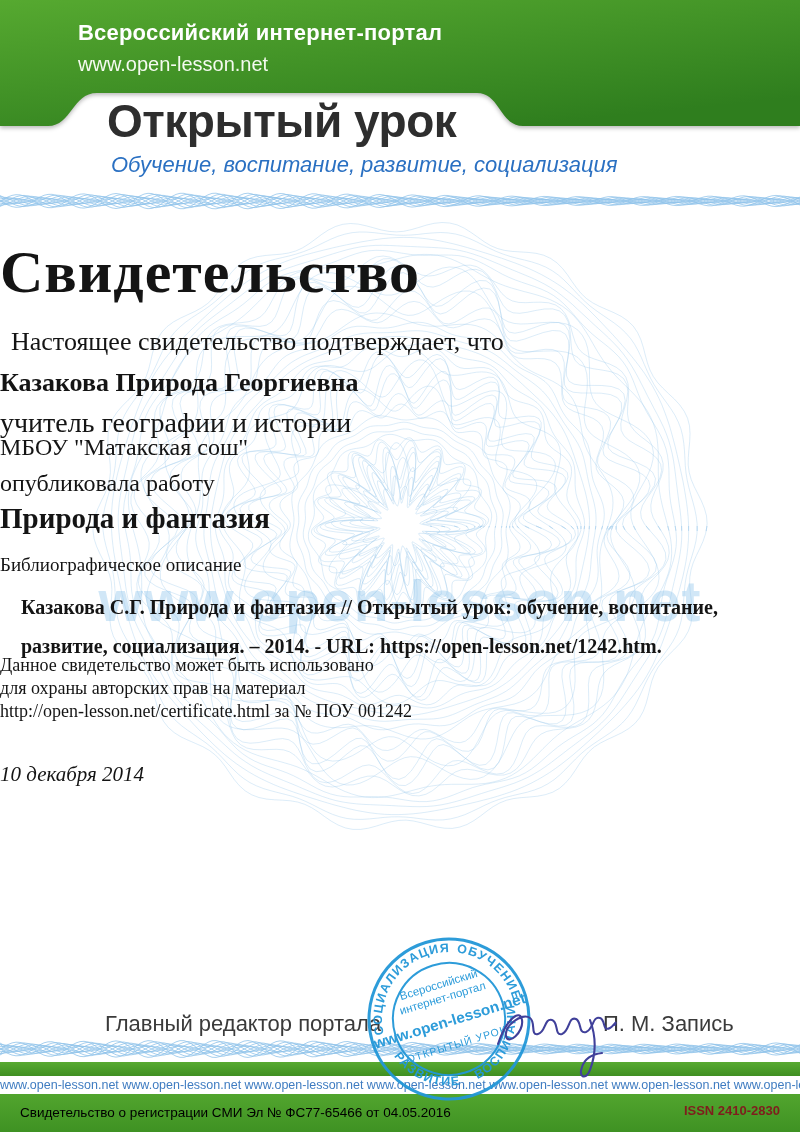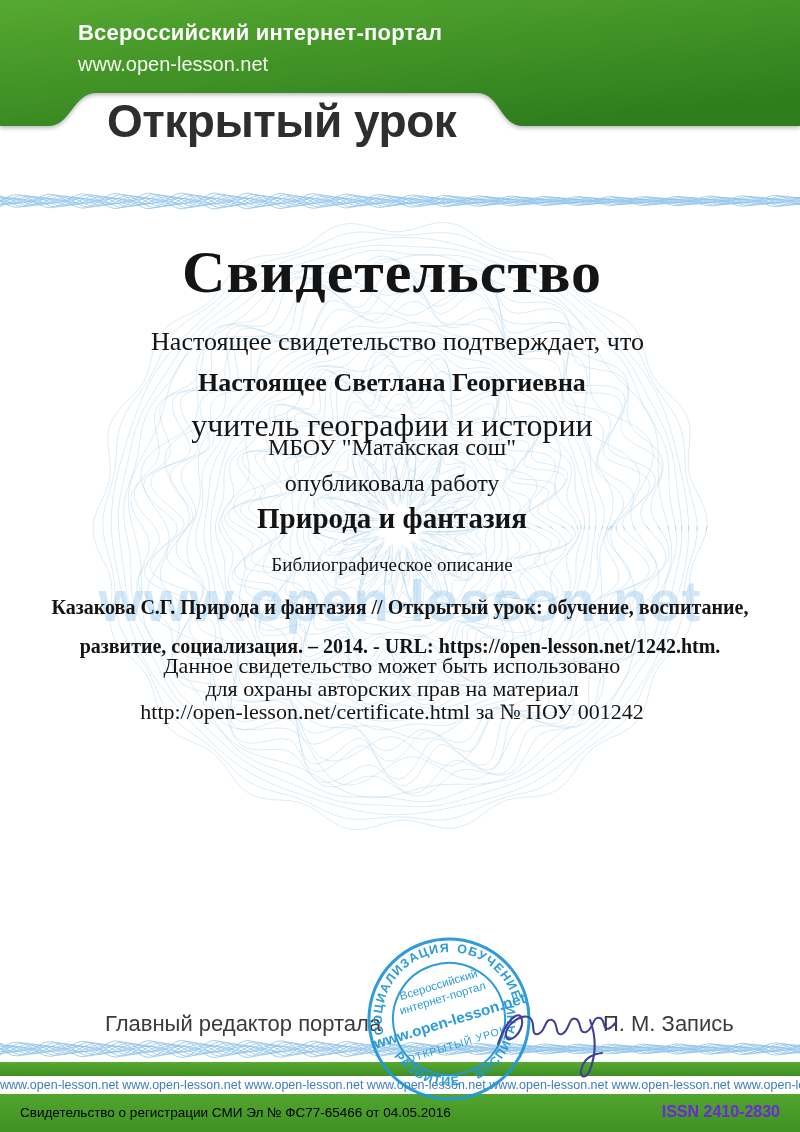--- a/index.html
+++ b/index.html
@@ -20,66 +20,67 @@
   .braid{position:absolute;left:0;width:800px;}
   .braid.top{top:189px;height:24px;}
   .braid.bottom{top:1036px;height:26px;}
   .rosette{position:absolute;left:85px;top:206px;width:630px;height:640px;}
   .watermark{
     left:0;right:0;top:568px;text-align:center;
     font-size:57px;font-weight:bold;letter-spacing:1px;
     color:rgba(146,197,236,.42);z-index:1;white-space:nowrap;
   }
   
-  .ctext{left:0;right:16px;text-align:center;color:#141414;z-index:2;
+  .ctext{left:0;right:16px;color:#141414;z-index:2;
          font-family:"Liberation Serif","DejaVu Serif",serif;}
   .cert-title{top:238px;font-size:60px;font-weight:bold;letter-spacing:1px;}
   .confirm-line{top:327px;font-size:26px;padding-left:11px;}
   .recipient-name{top:368px;font-size:26px;font-weight:bold;}
-  .recipient-role{top:407px;font-size:32px;}
+  .recipient-role{top:407px;font-size:28px;}
   .recipient-school{top:434px;font-size:24px;}
   .published-label{top:470px;font-size:24px;}
   .work-title{top:502px;font-size:29px;font-weight:bold;}
   .biblio-label{top:554px;font-size:19px;}
   .biblio-citation{top:588px;font-size:20px;font-weight:bold;line-height:39px;
         left:50%;transform:translateX(-50%);width:758px;}
-  .usage{top:654px;font-size:22px;line-height:23px;}
+  .usage{top:654px;font-size:18px;line-height:23px;}
   .issue-date{top:762px;font-size:21px;font-style:italic;}
   
   .editor-label{left:105px;top:1011px;font-size:22px;color:#3a3a3a;z-index:3;}
   .editor-name{left:603px;top:1011px;font-size:22px;color:#3a3a3a;z-index:3;}
   .stamp{position:absolute;left:364px;top:934px;width:170px;height:170px;z-index:5;opacity:.95;}
   .signature{position:absolute;left:492px;top:988px;width:128px;height:92px;z-index:6;}
   
   .footer-strip-green{left:0;right:0;top:1062px;height:14px;
       background:linear-gradient(#58aa31,#3f8f22);z-index:2;}
   .footer-url-strip{left:0;right:0;top:1076px;height:18px;background:#ffffff;z-index:2;
       font-size:12.5px;line-height:18px;color:#3f7cc1;white-space:nowrap;overflow:hidden;text-align:center;}
   .footer-bar{left:0;right:0;top:1094px;height:38px;
       background:linear-gradient(#52a52e,#3f9223);z-index:2;}
   .footer-reg{left:20px;top:1105px;font-size:13.5px;color:#000000;z-index:3;}
-  .footer-issn{right:20px;top:1103px;font-size:16px;font-weight:bold;color:#6d28d9;z-index:3;}
+  .footer-issn{right:20px;top:1103px;font-size:13px;font-weight:bold;color:#7f1d1d;z-index:3;}
 </style>
 </head>
 <body>
 
 <div class="page">
 
   <svg class="header-svg" width="800" height="132" viewBox="0 0 800 132">
     <defs>
       <linearGradient id="gg" x1="0" y1="0" x2="0.65" y2="1">
         <stop offset="0" stop-color="#56a930"></stop>
         <stop offset="1" stop-color="#2f7e1e"></stop>
       </linearGradient>
     </defs>
     <path d="M0,0 H800 V126 H523 C500,126 500,93 477,93 H97 C72,93 72,126 48,126 H0 Z" fill="url(#gg)"></path>
   </svg>
   <div class="abs portal-label">Всероссийский интернет-портал</div>
   <div class="abs portal-url">www.open-lesson.net</div>
   <div class="abs site-title">Открытый урок</div>
+  <div class="abs site-subtitle">Обучение, воспитание, развитие, социализация</div>
 
   <svg class="braid top" viewBox="0 0 800 24" preserveAspectRatio="none">
       <g class="braid-g">
         <path d="M0 12.0 L4 12.8 L8 13.4 L12 13.9 L16 14.1 L20 14.0 L24 13.6 L28 13.0 L32 12.2 L36 11.4 L40 10.6 L44 10.1 L48 9.8 L52 9.8 L56 10.2 L60 10.8 L64 11.6 L68 12.4 L72 13.3 L76 13.9 L80 14.3 L84 14.3 L88 14.1 L92 13.5 L96 12.7 L100 11.8 L104 10.9 L108 10.1 L112 9.7 L116 9.5 L120 9.7 L124 10.3 L128 11.1 L132 12.0 L136 12.9 L140 13.8 L144 14.3 L148 14.5 L152 14.4 L156 13.9 L160 13.2 L164 12.2 L168 11.3 L172 10.4 L176 9.8 L180 9.4 L184 9.5 L188 9.9 L192 10.6 L196 11.5 L200 12.5 L204 13.4 L208 14.1 L212 14.5 L216 14.6 L220 14.2 L224 13.6 L228 12.7 L232 11.7 L236 10.8 L240 10.0 L244 9.6 L248 9.4 L252 9.7 L256 10.3 L260 11.1 L264 12.0 L268 13.0 L272 13.8 L276 14.3 L280 14.5 L284 14.3 L288 13.9 L292 13.1 L296 12.2 L300 11.3 L304 10.5 L308 9.9 L312 9.6 L316 9.7 L320 10.1 L324 10.7 L328 11.6 L332 12.5 L336 13.3 L340 13.9 L344 14.2 L348 14.3 L352 13.9 L356 13.4 L360 12.6 L364 11.8 L368 11.0 L372 10.3 L376 9.9 L380 9.9 L384 10.1 L388 10.6 L392 11.2 L396 12.0 L400 12.8 L404 13.4 L408 13.9 L412 14.0 L416 13.9 L420 13.5 L424 12.9 L428 12.2 L432 11.4 L436 10.8 L440 10.3 L444 10.1 L448 10.2 L452 10.5 L456 11.0 L460 11.7 L464 12.4 L468 13.0 L472 13.5 L476 13.7 L480 13.7 L484 13.5 L488 13.0 L492 12.4 L496 11.8 L500 11.2 L504 10.7 L508 10.4 L512 10.4 L516 10.6 L520 10.9 L524 11.4 L528 12.0 L532 12.6 L536 13.1 L540 13.4 L544 13.5 L548 13.4 L552 13.1 L556 12.7 L560 12.1 L564 11.5 L568 11.1 L572 10.7 L576 10.5 L580 10.6 L584 10.8 L588 11.2 L592 11.8 L596 12.3 L600 12.8 L604 13.2 L608 13.4 L612 13.4 L616 13.2 L620 12.9 L624 12.4 L628 11.8 L632 11.3 L636 10.9 L640 10.6 L644 10.5 L648 10.7 L652 11.0 L656 11.5 L660 12.0 L664 12.6 L668 13.1 L672 13.4 L676 13.5 L680 13.4 L684 13.1 L688 12.7 L692 12.1 L696 11.5 L700 11.0 L704 10.6 L708 10.4 L712 10.4 L716 10.7 L720 11.2 L724 11.7 L728 12.4 L732 12.9 L736 13.4 L740 13.7 L744 13.7 L748 13.5 L752 13.0 L756 12.4 L760 11.8 L764 11.1 L768 10.6 L772 10.2 L776 10.2 L780 10.3 L784 10.7 L788 11.3 L792 12.1 L796 12.8 L800 13.4" fill="none" stroke="#8fc3ea" stroke-width="0.9" opacity="0.85"></path>
         <path d="M0 12.0 L4 11.2 L8 10.6 L12 10.1 L16 9.9 L20 10.0 L24 10.4 L28 11.0 L32 11.8 L36 12.6 L40 13.4 L44 13.9 L48 14.2 L52 14.2 L56 13.8 L60 13.2 L64 12.4 L68 11.6 L72 10.7 L76 10.1 L80 9.7 L84 9.7 L88 9.9 L92 10.5 L96 11.3 L100 12.2 L104 13.1 L108 13.9 L112 14.3 L116 14.5 L120 14.3 L124 13.7 L128 12.9 L132 12.0 L136 11.1 L140 10.2 L144 9.7 L148 9.5 L152 9.6 L156 10.1 L160 10.8 L164 11.8 L168 12.7 L172 13.6 L176 14.2 L180 14.6 L184 14.5 L188 14.1 L192 13.4 L196 12.5 L200 11.5 L204 10.6 L208 9.9 L212 9.5 L216 9.4 L220 9.8 L224 10.4 L228 11.3 L232 12.3 L236 13.2 L240 14.0 L244 14.4 L248 14.6 L252 14.3 L256 13.7 L260 12.9 L264 12.0 L268 11.0 L272 10.2 L276 9.7 L280 9.5 L284 9.7 L288 10.1 L292 10.9 L296 11.8 L300 12.7 L304 13.5 L308 14.1 L312 14.4 L316 14.3 L320 13.9 L324 13.3 L328 12.4 L332 11.5 L336 10.7 L340 10.1 L344 9.8 L348 9.7 L352 10.1 L356 10.6 L360 11.4 L364 12.2 L368 13.0 L372 13.7 L376 14.1 L380 14.1 L384 13.9 L388 13.4 L392 12.8 L396 12.0 L400 11.2 L404 10.6 L408 10.1 L412 10.0 L416 10.1 L420 10.5 L424 11.1 L428 11.8 L432 12.6 L436 13.2 L440 13.7 L444 13.9 L448 13.8 L452 13.5 L456 13.0 L460 12.3 L464 11.6 L468 11.0 L472 10.5 L476 10.3 L480 10.3 L484 10.5 L488 11.0 L492 11.6 L496 12.2 L500 12.8 L504 13.3 L508 13.6 L512 13.6 L516 13.4 L520 13.1 L524 12.6 L528 12.0 L532 11.4 L536 10.9 L540 10.6 L544 10.5 L548 10.6 L552 10.9 L556 11.3 L560 11.9 L564 12.5 L568 12.9 L572 13.3 L576 13.5 L580 13.4 L584 13.2 L588 12.8 L592 12.2 L596 11.7 L600 11.2 L604 10.8 L608 10.6 L612 10.6 L616 10.8 L620 11.1 L624 11.6 L628 12.2 L632 12.7 L636 13.1 L640 13.4 L644 13.5 L648 13.3 L652 13.0 L656 12.5 L660 12.0 L664 11.4 L668 10.9 L672 10.6 L676 10.5 L680 10.6 L684 10.9 L688 11.3 L692 11.9 L696 12.5 L700 13.0 L704 13.4 L708 13.6 L712 13.6 L716 13.3 L720 12.8 L724 12.3 L728 11.6 L732 11.1 L736 10.6 L740 10.3 L744 10.3 L748 10.5 L752 11.0 L756 11.6 L760 12.2 L764 12.9 L768 13.4 L772 13.8 L776 13.8 L780 13.7 L784 13.3 L788 12.7 L792 11.9 L796 11.2 L800 10.6" fill="none" stroke="#8fc3ea" stroke-width="0.9" opacity="0.85"></path>
         <path d="M0 14.1 L4 14.4 L8 14.8 L12 14.9 L16 14.5 L20 13.7 L24 12.7 L28 11.6 L32 10.5 L36 9.6 L40 9.0 L44 8.9 L48 9.2 L52 9.9 L56 11.0 L60 12.2 L64 13.4 L68 14.4 L72 15.0 L76 15.3 L80 15.1 L84 14.4 L88 13.4 L92 12.1 L96 10.9 L100 9.8 L104 8.9 L108 8.6 L112 8.7 L116 9.3 L120 10.3 L124 11.5 L128 12.8 L132 14.1 L136 15.0 L140 15.5 L144 15.5 L148 15.0 L152 14.1 L156 12.8 L160 11.5 L164 10.2 L168 9.1 L172 8.5 L176 8.4 L180 8.8 L184 9.6 L188 10.8 L192 12.2 L196 13.5 L200 14.7 L204 15.4 L208 15.6 L212 15.4 L216 14.6 L220 13.5 L224 12.1 L228 10.8 L232 9.6 L236 8.8 L240 8.4 L244 8.5 L248 9.2 L252 10.2 L256 11.5 L260 12.9 L264 14.1 L268 15.0 L272 15.5 L276 15.5 L280 14.9 L284 14.0 L288 12.8 L292 11.5 L296 10.2 L300 9.3 L304 8.7 L308 8.6 L312 9.0 L316 9.8 L320 10.9 L324 12.2 L328 13.4 L332 14.4 L336 15.1 L340 15.2 L344 15.0 L348 14.3 L352 13.3 L356 12.1 L360 10.9 L364 9.9 L368 9.2 L372 8.9 L376 9.1 L380 9.7 L384 10.5 L388 11.6 L392 12.7 L396 13.7 L400 14.5 L404 14.8 L408 14.8 L412 14.4 L416 13.6 L420 12.6 L424 11.6 L428 10.6 L432 9.8 L436 9.4 L440 9.4 L444 9.7 L448 10.3 L452 11.2 L456 12.2 L460 13.1 L464 13.9 L468 14.3 L472 14.5 L476 14.3 L480 13.7 L484 13.0 L488 12.1 L492 11.2 L496 10.4 L500 9.9 L504 9.7 L508 9.8 L512 10.2 L516 10.9 L520 11.7 L524 12.6 L528 13.3 L532 13.9 L536 14.1 L540 14.1 L544 13.8 L548 13.2 L552 12.5 L556 11.7 L560 10.9 L564 10.3 L568 10.0 L572 9.9 L576 10.2 L580 10.7 L584 11.4 L588 12.1 L592 12.9 L596 13.5 L600 13.9 L604 14.0 L608 13.9 L612 13.4 L616 12.8 L620 12.0 L624 11.3 L628 10.6 L632 10.2 L636 9.9 L640 10.0 L644 10.4 L648 11.0 L652 11.8 L656 12.5 L660 13.3 L664 13.8 L668 14.1 L672 14.1 L676 13.8 L680 13.2 L684 12.5 L688 11.6 L692 10.9 L696 10.2 L700 9.9 L704 9.8 L708 10.0 L712 10.6 L716 11.3 L720 12.2 L724 13.0 L728 13.7 L732 14.2 L736 14.4 L740 14.2 L744 13.7 L748 12.9 L752 12.0 L756 11.1 L760 10.3 L764 9.7 L768 9.5 L772 9.6 L776 10.0 L780 10.8 L784 11.7 L788 12.7 L792 13.6 L796 14.3 L800 14.7" fill="none" stroke="#8fc3ea" stroke-width="0.9" opacity="0.85"></path>
         <path d="M0 9.9 L4 9.6 L8 9.2 L12 9.1 L16 9.5 L20 10.3 L24 11.3 L28 12.4 L32 13.5 L36 14.4 L40 15.0 L44 15.1 L48 14.8 L52 14.1 L56 13.0 L60 11.8 L64 10.6 L68 9.6 L72 9.0 L76 8.7 L80 8.9 L84 9.6 L88 10.6 L92 11.9 L96 13.1 L100 14.2 L104 15.1 L108 15.4 L112 15.3 L116 14.7 L120 13.7 L124 12.5 L128 11.2 L132 9.9 L136 9.0 L140 8.5 L144 8.5 L148 9.0 L152 9.9 L156 11.2 L160 12.5 L164 13.8 L168 14.9 L172 15.5 L176 15.6 L180 15.2 L184 14.4 L188 13.2 L192 11.8 L196 10.5 L200 9.3 L204 8.6 L208 8.4 L212 8.6 L216 9.4 L220 10.5 L224 11.9 L228 13.2 L232 14.4 L236 15.2 L240 15.6 L244 15.5 L248 14.8 L252 13.8 L256 12.5 L260 11.1 L264 9.9 L268 9.0 L272 8.5 L276 8.5 L280 9.1 L284 10.0 L288 11.2 L292 12.5 L296 13.8 L300 14.7 L304 15.3 L308 15.4 L312 15.0 L316 14.2 L320 13.1 L324 11.8 L328 10.6 L332 9.6 L336 8.9 L340 8.8 L344 9.0 L348 9.7 L352 10.7 L356 11.9 L360 13.1 L364 14.1 L368 14.8 L372 15.1 L376 14.9 L380 14.3 L384 13.5 L388 12.4 L392 11.3 L396 10.3 L400 9.5 L404 9.2 L408 9.2 L412 9.6 L416 10.4 L420 11.4 L424 12.4 L428 13.4 L432 14.2 L436 14.6 L440 14.6 L444 14.3 L448 13.7 L452 12.8 L456 11.8 L460 10.9 L464 10.1 L468 9.7 L472 9.5 L476 9.7 L480 10.3 L484 11.0 L488 11.9 L492 12.8 L496 13.6 L500 14.1 L504 14.3 L508 14.2 L512 13.8 L516 13.1 L520 12.3 L524 11.4 L528 10.7 L532 10.1 L536 9.9 L540 9.9 L544 10.2 L548 10.8 L552 11.5 L556 12.3 L560 13.1 L564 13.7 L568 14.0 L572 14.1 L576 13.8 L580 13.3 L584 12.6 L588 11.9 L592 11.1 L596 10.5 L600 10.1 L604 10.0 L608 10.1 L612 10.6 L616 11.2 L620 12.0 L624 12.7 L628 13.4 L632 13.8 L636 14.1 L640 14.0 L644 13.6 L648 13.0 L652 12.2 L656 11.5 L660 10.7 L664 10.2 L668 9.9 L672 9.9 L676 10.2 L680 10.8 L684 11.5 L688 12.4 L692 13.1 L696 13.8 L700 14.1 L704 14.2 L708 14.0 L712 13.4 L716 12.7 L720 11.8 L724 11.0 L728 10.3 L732 9.8 L736 9.6 L740 9.8 L744 10.3 L748 11.1 L752 12.0 L756 12.9 L760 13.7 L764 14.3 L768 14.5 L772 14.4 L776 14.0 L780 13.2 L784 12.3 L788 11.3 L792 10.4 L796 9.7 L800 9.3" fill="none" stroke="#8fc3ea" stroke-width="0.9" opacity="0.85"></path>
         <path d="M0 16.4 L4 15.7 L8 15.4 L12 14.6 L16 13.4 L20 12.0 L24 10.6 L28 9.3 L32 8.4 L36 8.1 L40 8.2 L44 9.0 L48 10.2 L52 11.6 L56 13.2 L60 14.6 L64 15.6 L68 16.1 L72 16.1 L76 15.4 L80 14.3 L84 12.8 L88 11.2 L92 9.6 L96 8.4 L100 7.7 L104 7.6 L108 8.2 L112 9.3 L116 10.8 L120 12.5 L124 14.1 L128 15.4 L132 16.3 L136 16.6 L140 16.1 L144 15.1 L148 13.7 L152 12.0 L156 10.2 L160 8.8 L164 7.8 L168 7.3 L172 7.6 L176 8.5 L180 9.9 L184 11.6 L188 13.4 L192 14.9 L196 16.1 L200 16.7 L204 16.6 L208 15.8 L212 14.5 L216 12.8 L220 11.1 L224 9.4 L228 8.2 L232 7.4 L236 7.4 L240 8.0 L244 9.2 L248 10.7 L252 12.5 L256 14.2 L260 15.5 L264 16.4 L268 16.6 L272 16.1 L276 15.1 L280 13.6 L284 11.9 L288 10.3 L292 8.9 L296 7.9 L300 7.6 L304 7.9 L308 8.7 L312 10.1 L316 11.7 L320 13.3 L324 14.7 L328 15.7 L332 16.2 L336 16.1 L340 15.4 L344 14.2 L348 12.7 L352 11.2 L356 9.7 L360 8.7 L364 8.1 L368 8.1 L372 8.6 L376 9.6 L380 11.0 L384 12.4 L388 13.8 L392 14.9 L396 15.6 L400 15.7 L404 15.3 L408 14.5 L412 13.3 L416 11.9 L420 10.6 L424 9.5 L428 8.8 L432 8.5 L436 8.8 L440 9.5 L444 10.5 L448 11.7 L452 13.0 L456 14.1 L460 14.9 L464 15.2 L468 15.1 L472 14.6 L476 13.6 L480 12.5 L484 11.4 L488 10.3 L492 9.5 L496 9.0 L500 9.0 L504 9.5 L508 10.2 L512 11.2 L516 12.3 L520 13.4 L524 14.2 L528 14.7 L532 14.8 L536 14.5 L540 13.9 L544 13.0 L548 11.9 L552 10.9 L556 10.1 L560 9.5 L564 9.3 L568 9.5 L572 10.0 L576 10.8 L580 11.8 L584 12.8 L588 13.7 L592 14.3 L596 14.6 L600 14.5 L604 14.1 L608 13.4 L612 12.4 L616 11.4 L620 10.5 L624 9.8 L628 9.4 L632 9.4 L636 9.7 L640 10.4 L644 11.3 L648 12.3 L652 13.3 L656 14.1 L660 14.6 L664 14.7 L668 14.4 L672 13.8 L676 13.0 L680 11.9 L684 10.9 L688 10.0 L692 9.4 L696 9.2 L700 9.3 L704 9.9 L708 10.7 L712 11.8 L716 12.9 L720 13.9 L724 14.6 L728 15.0 L732 14.9 L736 14.4 L740 13.6 L744 12.5 L748 11.3 L752 10.2 L756 9.3 L760 8.8 L764 8.8 L768 9.2 L772 10.0 L776 11.2 L780 12.4 L784 13.7 L788 14.7 L792 15.3 L796 15.5 L800 15.2" fill="none" stroke="#8fc3ea" stroke-width="0.9" opacity="0.85"></path>
         <path d="M0 7.6 L4 8.3 L8 8.6 L12 9.4 L16 10.6 L20 12.0 L24 13.4 L28 14.7 L32 15.6 L36 15.9 L40 15.8 L44 15.0 L48 13.8 L52 12.4 L56 10.8 L60 9.4 L64 8.4 L68 7.9 L72 7.9 L76 8.6 L80 9.7 L84 11.2 L88 12.8 L92 14.4 L96 15.6 L100 16.3 L104 16.4 L108 15.8 L112 14.7 L116 13.2 L120 11.5 L124 9.9 L128 8.6 L132 7.7 L136 7.4 L140 7.9 L144 8.9 L148 10.3 L152 12.0 L156 13.8 L160 15.2 L164 16.2 L168 16.7 L172 16.4 L176 15.5 L180 14.1 L184 12.4 L188 10.6 L192 9.1 L196 7.9 L200 7.3 L204 7.4 L208 8.2 L212 9.5 L216 11.2 L220 12.9 L224 14.6 L228 15.8 L232 16.6 L236 16.6 L240 16.0 L244 14.8 L248 13.3 L252 11.5 L256 9.8 L260 8.5 L264 7.6 L268 7.4 L272 7.9 L276 8.9 L280 10.4 L284 12.1 L288 13.7 L292 15.1 L296 16.1 L300 16.4 L304 16.1 L308 15.3 L312 13.9 L316 12.3 L320 10.7 L324 9.3 L328 8.3 L332 7.8 L336 7.9 L340 8.6 L344 9.8 L348 11.3 L352 12.8 L356 14.3 L360 15.3 L364 15.9 L368 15.9 L372 15.4 L376 14.4 L380 13.0 L384 11.6 L388 10.2 L392 9.1 L396 8.4 L400 8.3 L404 8.7 L408 9.5 L412 10.7 L416 12.1 L420 13.4 L424 14.5 L428 15.2 L432 15.5 L436 15.2 L440 14.5 L444 13.5 L448 12.3 L452 11.0 L456 9.9 L460 9.1 L464 8.8 L468 8.9 L472 9.4 L476 10.4 L480 11.5 L484 12.6 L488 13.7 L492 14.5 L496 15.0 L500 15.0 L504 14.5 L508 13.8 L512 12.8 L516 11.7 L520 10.6 L524 9.8 L528 9.3 L532 9.2 L536 9.5 L540 10.1 L544 11.0 L548 12.1 L552 13.1 L556 13.9 L560 14.5 L564 14.7 L568 14.5 L572 14.0 L576 13.2 L580 12.2 L584 11.2 L588 10.3 L592 9.7 L596 9.4 L600 9.5 L604 9.9 L608 10.6 L612 11.6 L616 12.6 L620 13.5 L624 14.2 L628 14.6 L632 14.6 L636 14.3 L640 13.6 L644 12.7 L648 11.7 L652 10.7 L656 9.9 L660 9.4 L664 9.3 L668 9.6 L672 10.2 L676 11.0 L680 12.1 L684 13.1 L688 14.0 L692 14.6 L696 14.8 L700 14.7 L704 14.1 L708 13.3 L712 12.2 L716 11.1 L720 10.1 L724 9.4 L728 9.0 L732 9.1 L736 9.6 L740 10.4 L744 11.5 L748 12.7 L752 13.8 L756 14.7 L760 15.2 L764 15.2 L768 14.8 L772 14.0 L776 12.8 L780 11.6 L784 10.3 L788 9.3 L792 8.7 L796 8.5 L800 8.8" fill="none" stroke="#8fc3ea" stroke-width="0.9" opacity="0.85"></path>
         <path d="M0 17.5 L4 15.5 L8 14.3 L12 12.6 L16 10.9 L20 9.3 L24 8.0 L28 7.3 L32 7.3 L36 7.9 L40 9.2 L44 10.9 L48 12.7 L52 14.5 L56 16.0 L60 16.9 L64 17.1 L68 16.5 L72 15.3 L76 13.7 L80 11.7 L84 9.8 L88 8.2 L92 7.1 L96 6.7 L100 7.0 L104 8.1 L108 9.8 L112 11.8 L116 13.8 L120 15.6 L124 16.9 L128 17.5 L132 17.3 L136 16.4 L140 14.8 L144 12.7 L148 10.6 L152 8.7 L156 7.2 L160 6.4 L164 6.4 L168 7.2 L172 8.7 L176 10.7 L180 12.9 L184 14.9 L188 16.6 L192 17.5 L196 17.7 L200 17.1 L204 15.7 L208 13.8 L212 11.7 L216 9.6 L220 7.8 L224 6.6 L228 6.3 L232 6.7 L236 7.9 L240 9.7 L244 11.8 L248 13.9 L252 15.8 L256 17.1 L260 17.6 L264 17.4 L268 16.4 L272 14.7 L276 12.7 L280 10.6 L284 8.7 L288 7.3 L292 6.6 L296 6.7 L300 7.5 L304 8.9 L308 10.8 L312 12.8 L316 14.7 L320 16.2 L324 17.1 L328 17.2 L332 16.6 L336 15.3 L340 13.6 L344 11.7 L348 9.8 L352 8.3 L356 7.3 L360 7.1 L364 7.5 L368 8.5 L372 10.1 L376 11.9 L380 13.6 L384 15.2 L388 16.2 L392 16.6 L396 16.4 L400 15.5 L404 14.2 L408 12.6 L412 10.9 L416 9.4 L420 8.3 L424 7.7 L428 7.8 L432 8.5 L436 9.6 L440 11.1 L444 12.7 L448 14.1 L452 15.3 L456 15.9 L460 16.0 L464 15.5 L468 14.5 L472 13.2 L476 11.7 L480 10.3 L484 9.2 L488 8.5 L492 8.3 L496 8.6 L500 9.4 L504 10.6 L508 11.9 L512 13.2 L516 14.4 L520 15.2 L524 15.5 L528 15.3 L532 14.7 L536 13.6 L540 12.4 L544 11.1 L548 10.0 L552 9.1 L556 8.7 L560 8.8 L564 9.3 L568 10.2 L572 11.3 L576 12.5 L580 13.7 L584 14.6 L588 15.1 L592 15.2 L596 14.8 L600 14.0 L604 13.0 L608 11.8 L612 10.6 L616 9.6 L620 9.0 L624 8.8 L628 9.0 L632 9.7 L636 10.7 L640 11.9 L644 13.2 L648 14.2 L652 15.0 L656 15.3 L660 15.1 L664 14.5 L668 13.6 L672 12.4 L676 11.1 L680 10.0 L684 9.1 L688 8.6 L692 8.6 L696 9.1 L700 10.1 L704 11.3 L708 12.6 L712 13.9 L716 14.9 L720 15.5 L724 15.6 L728 15.2 L732 14.3 L736 13.1 L740 11.7 L744 10.3 L748 9.1 L752 8.4 L756 8.1 L760 8.4 L764 9.2 L768 10.5 L772 11.9 L776 13.5 L780 14.8 L784 15.8 L788 16.2 L792 16.0 L796 15.3 L800 14.0" fill="none" stroke="#8fc3ea" stroke-width="0.9" opacity="0.85"></path>
@@ -151,32 +152,33 @@
         <path d="M288.6 0.0 L288.6 7.2 L288.4 14.4 L287.8 21.6 L287.0 28.8 L285.9 35.9 L284.5 43.0 L283.0 50.0 L281.2 57.0 L279.4 63.9 L277.4 70.8 L275.4 77.7 L273.3 84.5 L271.1 91.4 L268.9 98.2 L266.6 105.0 L264.2 111.7 L261.7 118.4 L259.0 125.1 L256.1 131.7 L253.1 138.2 L249.7 144.6 L246.1 150.9 L242.3 157.0 L238.2 163.0 L233.9 168.7 L229.3 174.3 L224.6 179.8 L219.8 185.1 L214.8 190.3 L209.7 195.3 L204.5 200.3 L199.4 205.3 L194.1 210.1 L188.8 215.0 L183.5 219.7 L178.1 224.5 L172.7 229.1 L167.1 233.7 L161.4 238.1 L155.6 242.4 L149.7 246.5 L143.6 250.3 L137.4 253.9 L131.0 257.3 L124.4 260.4 L117.8 263.2 L111.1 265.8 L104.2 268.1 L97.4 270.3 L90.5 272.3 L83.5 274.1 L76.6 275.9 L69.6 277.5 L62.7 279.1 L55.7 280.7 L48.7 282.1 L41.6 283.5 L34.6 284.8 L27.5 286.0 L20.4 287.0 L13.2 287.8 L6.0 288.3 L-1.2 288.6 L-8.4 288.6 L-15.6 288.3 L-22.8 287.7 L-30.0 286.8 L-37.1 285.6 L-44.2 284.3 L-51.2 282.7 L-58.2 280.9 L-65.1 279.1 L-72.0 277.1 L-78.9 275.0 L-85.7 272.9 L-92.5 270.8 L-99.3 268.5 L-106.1 266.2 L-112.9 263.8 L-119.6 261.3 L-126.2 258.6 L-132.8 255.6 L-139.3 252.5 L-145.7 249.1 L-151.9 245.5 L-158.0 241.6 L-163.9 237.5 L-169.7 233.1 L-175.3 228.6 L-180.7 223.8 L-186.0 218.9 L-191.1 213.9 L-196.2 208.8 L-201.2 203.7 L-206.1 198.5 L-210.9 193.2 L-215.8 187.9 L-220.5 182.6 L-225.3 177.2 L-229.9 171.7 L-234.4 166.2 L-238.8 160.5 L-243.1 154.6 L-247.1 148.7 L-251.0 142.6 L-254.5 136.3 L-257.8 129.9 L-260.9 123.3 L-263.7 116.7 L-266.2 109.9 L-268.5 103.1 L-270.6 96.2 L-272.6 89.3 L-274.4 82.4 L-276.2 75.4 L-277.8 68.5 L-279.4 61.5 L-280.9 54.5 L-282.4 47.5 L-283.8 40.4 L-285.0 33.4 L-286.2 26.3 L-287.1 19.1 L-287.9 12.0 L-288.4 4.8 L-288.6 -2.4 L-288.6 -9.6 L-288.2 -16.9 L-287.6 -24.0 L-286.6 -31.2 L-285.4 -38.3 L-284.0 -45.4 L-282.4 -52.4 L-280.6 -59.3 L-278.7 -66.3 L-276.7 -73.1 L-274.7 -80.0 L-272.6 -86.8 L-270.4 -93.7 L-268.2 -100.5 L-265.8 -107.2 L-263.4 -114.0 L-260.8 -120.7 L-258.1 -127.4 L-255.1 -133.9 L-252.0 -140.4 L-248.5 -146.8 L-244.9 -153.0 L-240.9 -159.0 L-236.8 -164.9 L-232.4 -170.6 L-227.8 -176.2 L-223.0 -181.6 L-218.1 -186.9 L-213.1 -192.0 L-208.0 -197.0 L-202.8 -202.0 L-197.6 -206.9 L-192.3 -211.8 L-187.1 -216.6 L-181.7 -221.3 L-176.3 -226.0 L-170.8 -230.7 L-165.2 -235.2 L-159.5 -239.6 L-153.7 -243.8 L-147.7 -247.8 L-141.5 -251.6 L-135.2 -255.1 L-128.8 -258.4 L-122.2 -261.4 L-115.5 -264.1 L-108.8 -266.6 L-101.9 -268.9 L-95.1 -271.0 L-88.1 -272.9 L-81.2 -274.7 L-74.2 -276.4 L-67.3 -278.1 L-60.3 -279.7 L-53.3 -281.2 L-46.3 -282.6 L-39.3 -284.0 L-32.2 -285.2 L-25.1 -286.3 L-17.9 -287.3 L-10.8 -288.0 L-3.6 -288.4 L3.6 -288.6 L10.9 -288.5 L18.1 -288.1 L25.2 -287.4 L32.4 -286.4 L39.5 -285.2 L46.6 -283.7 L53.6 -282.1 L60.5 -280.3 L67.4 -278.4 L74.3 -276.4 L81.2 -274.3 L88.0 -272.2 L94.8 -270.0 L101.6 -267.8 L108.4 -265.4 L115.1 -263.0 L121.8 -260.4 L128.5 -257.6 L135.0 -254.6 L141.5 -251.4 L147.8 -247.9 L154.0 -244.2 L160.0 -240.3 L165.9 -236.0 L171.6 -231.6 L177.1 -227.0 L182.5 -222.2 L187.7 -217.3 L192.8 -212.2 L197.9 -207.1 L202.8 -201.9 L207.7 -196.7 L212.6 -191.5 L217.4 -186.2 L222.1 -180.8 L226.8 -175.4 L231.4 -169.9 L235.9 -164.3 L240.3 -158.5 L244.5 -152.7 L248.4 -146.6 L252.2 -140.5 L255.7 -134.1 L258.9 -127.7 L261.9 -121.1 L264.5 -114.4 L267.0 -107.6 L269.3 -100.8 L271.3 -93.9 L273.2 -87.0 L275.0 -80.0 L276.7 -73.1 L278.3 -66.1 L279.9 -59.1 L281.4 -52.1 L282.9 -45.1 L284.2 -38.1 L285.4 -31.0 L286.5 -23.9 L287.4 -16.7 L288.1 -9.6 L288.5 -2.4 L288.6 4.9 Z" fill="none" stroke="#9cc8ec" stroke-width="0.7" opacity="0.5"></path>
         <path d="M297.2 0.0 L297.0 7.4 L296.0 14.8 L294.3 22.1 L292.2 29.3 L290.0 36.4 L288.0 43.5 L286.3 50.6 L285.1 57.8 L284.3 65.1 L283.8 72.5 L283.3 79.9 L282.5 87.4 L281.2 94.7 L279.2 101.9 L276.4 108.8 L272.9 115.4 L268.8 121.7 L264.4 127.7 L259.9 133.7 L255.6 139.6 L251.6 145.7 L248.0 152.1 L244.8 158.6 L241.8 165.4 L238.7 172.2 L235.4 179.0 L231.7 185.4 L227.3 191.5 L222.3 197.0 L216.8 201.9 L210.8 206.4 L204.5 210.6 L198.3 214.7 L192.2 218.8 L186.4 223.2 L180.9 227.9 L175.6 233.0 L170.4 238.3 L165.2 243.7 L159.8 248.9 L154.1 253.7 L147.9 257.8 L141.3 261.3 L134.4 264.0 L127.2 266.2 L119.9 267.9 L112.7 269.6 L105.5 271.4 L98.6 273.6 L91.8 276.1 L85.1 279.1 L78.4 282.4 L71.7 285.6 L64.8 288.7 L57.7 291.1 L50.5 292.9 L43.1 293.9 L35.7 294.0 L28.2 293.6 L20.8 292.8 L13.4 291.8 L6.1 291.1 L-1.2 290.8 L-8.5 290.9 L-15.8 291.4 L-23.2 292.2 L-30.6 292.9 L-38.1 293.4 L-45.6 293.3 L-53.0 292.5 L-60.2 290.8 L-67.3 288.4 L-74.2 285.4 L-80.9 282.1 L-87.5 278.7 L-94.1 275.5 L-100.8 272.7 L-107.7 270.3 L-114.8 268.4 L-122.0 266.6 L-129.3 264.7 L-136.4 262.6 L-143.4 259.9 L-150.1 256.6 L-156.3 252.5 L-162.1 247.8 L-167.5 242.6 L-172.7 237.2 L-177.7 231.8 L-182.9 226.5 L-188.2 221.6 L-193.9 217.0 L-199.9 212.8 L-206.0 208.6 L-212.2 204.4 L-218.2 199.9 L-223.9 195.0 L-228.9 189.6 L-233.4 183.6 L-237.2 177.2 L-240.5 170.5 L-243.5 163.6 L-246.4 156.7 L-249.4 150.1 L-252.8 143.6 L-256.6 137.4 L-260.7 131.3 L-265.1 125.3 L-269.5 119.3 L-273.6 113.0 L-277.2 106.4 L-280.1 99.6 L-282.2 92.4 L-283.5 85.1 L-284.3 77.6 L-284.8 70.2 L-285.1 62.7 L-285.7 55.4 L-286.7 48.2 L-288.2 41.1 L-290.0 34.0 L-292.1 26.8 L-294.1 19.6 L-295.8 12.3 L-296.9 4.9 L-297.2 -2.5 L-296.7 -9.9 L-295.5 -17.3 L-293.6 -24.5 L-291.5 -31.7 L-289.3 -38.8 L-287.4 -45.9 L-285.9 -53.0 L-284.8 -60.2 L-284.1 -67.5 L-283.6 -75.0 L-283.0 -82.4 L-282.1 -89.9 L-280.6 -97.2 L-278.4 -104.3 L-275.3 -111.1 L-271.6 -117.5 L-267.4 -123.7 L-262.9 -129.7 L-258.4 -135.7 L-254.2 -141.7 L-250.4 -147.8 L-246.9 -154.3 L-243.8 -160.9 L-240.8 -167.7 L-237.7 -174.5 L-234.2 -181.2 L-230.3 -187.5 L-225.7 -193.4 L-220.5 -198.7 L-214.8 -203.5 L-208.7 -207.9 L-202.4 -212.0 L-196.2 -216.0 L-190.2 -220.2 L-184.5 -224.7 L-179.1 -229.6 L-173.8 -234.8 L-168.7 -240.1 L-163.4 -245.5 L-157.9 -250.6 L-152.0 -255.1 L-145.7 -259.1 L-139.0 -262.3 L-132.0 -264.8 L-124.7 -266.8 L-117.5 -268.5 L-110.2 -270.2 L-103.2 -272.1 L-96.3 -274.4 L-89.5 -277.1 L-82.8 -280.2 L-76.1 -283.5 L-69.4 -286.7 L-62.4 -289.6 L-55.3 -291.8 L-48.1 -293.3 L-40.6 -294.0 L-33.2 -293.9 L-25.7 -293.3 L-18.3 -292.4 L-10.9 -291.6 L-3.6 -290.9 L3.7 -290.7 L11.0 -291.0 L18.3 -291.6 L25.7 -292.5 L33.2 -293.1 L40.6 -293.5 L48.1 -293.1 L55.4 -292.0 L62.6 -290.1 L69.6 -287.4 L76.4 -284.3 L83.1 -280.9 L89.7 -277.6 L96.4 -274.5 L103.1 -271.9 L110.1 -269.6 L117.2 -267.7 L124.4 -266.0 L131.7 -264.1 L138.8 -261.8 L145.7 -258.9 L152.2 -255.3 L158.3 -251.0 L163.9 -246.1 L169.2 -240.8 L174.4 -235.4 L179.4 -230.0 L184.7 -224.8 L190.1 -220.0 L195.9 -215.6 L201.9 -211.4 L208.1 -207.2 L214.3 -202.9 L220.2 -198.3 L225.6 -193.2 L230.5 -187.6 L234.7 -181.5 L238.3 -174.9 L241.5 -168.1 L244.4 -161.3 L247.4 -154.5 L250.5 -147.9 L254.0 -141.5 L258.0 -135.3 L262.2 -129.3 L266.6 -123.3 L270.9 -117.2 L274.9 -110.8 L278.2 -104.2 L280.9 -97.2 L282.7 -90.0 L283.8 -82.6 L284.5 -75.1 L284.9 -67.7 L285.3 -60.3 L286.0 -53.0 L287.2 -45.8 L288.8 -38.7 L290.7 -31.6 L292.8 -24.4 L294.7 -17.2 L296.2 -9.8 L297.1 -2.4 L297.2 5.0 Z" fill="none" stroke="#9cc8ec" stroke-width="0.7" opacity="0.5"></path>
         <path d="M307.0 0.0 L305.6 7.6 L303.1 15.2 L299.8 22.5 L296.3 29.7 L293.2 36.8 L291.0 44.0 L289.8 51.2 L289.6 58.7 L290.3 66.4 L291.3 74.4 L292.0 82.4 L292.0 90.3 L290.9 98.0 L288.3 105.2 L284.4 112.0 L279.4 118.1 L273.8 123.9 L268.1 129.5 L262.8 135.1 L258.2 141.1 L254.7 147.5 L252.0 154.5 L250.0 162.0 L248.2 169.8 L246.1 177.6 L243.4 185.0 L239.6 191.8 L234.7 197.7 L228.7 202.6 L221.9 206.7 L214.6 210.2 L207.4 213.5 L200.5 217.0 L194.2 221.0 L188.7 225.9 L183.8 231.6 L179.3 238.0 L175.0 244.7 L170.4 251.3 L165.2 257.3 L159.4 262.4 L152.7 266.2 L145.3 268.7 L137.5 270.2 L129.5 271.0 L121.5 271.6 L113.9 272.5 L106.6 274.2 L99.8 276.9 L93.2 280.6 L86.9 285.1 L80.5 290.0 L73.9 294.6 L67.0 298.5 L59.7 301.1 L52.2 302.4 L44.4 302.2 L36.5 300.9 L28.7 298.8 L21.0 296.7 L13.5 295.0 L6.1 294.1 L-1.2 294.4 L-8.6 295.7 L-16.2 297.7 L-23.8 300.1 L-31.6 302.2 L-39.4 303.4 L-47.2 303.4 L-54.7 301.9 L-61.9 299.0 L-68.8 295.1 L-75.5 290.5 L-81.9 285.8 L-88.4 281.7 L-95.1 278.4 L-102.1 276.1 L-109.5 274.8 L-117.3 274.2 L-125.3 273.8 L-133.3 273.1 L-141.1 271.5 L-148.3 268.8 L-154.9 264.8 L-160.7 259.6 L-165.8 253.5 L-170.4 246.9 L-174.9 240.3 L-179.6 234.2 L-184.8 228.9 L-190.6 224.4 L-197.2 220.7 L-204.3 217.5 L-211.7 214.3 L-219.0 210.9 L-225.7 206.7 L-231.5 201.7 L-236.3 195.6 L-239.9 188.7 L-242.6 181.2 L-244.7 173.4 L-246.6 165.7 L-249.0 158.4 L-252.0 151.6 L-256.0 145.4 L-261.0 139.7 L-266.6 134.3 L-272.5 128.8 L-278.1 123.1 L-283.0 116.8 L-286.7 110.1 L-289.0 102.7 L-290.0 95.0 L-289.9 87.0 L-289.2 79.0 L-288.4 71.1 L-288.1 63.4 L-288.7 56.0 L-290.4 48.8 L-293.1 41.8 L-296.6 34.7 L-300.2 27.6 L-303.5 20.2 L-305.9 12.7 L-307.0 5.1 L-306.7 -2.6 L-304.9 -10.2 L-302.0 -17.7 L-298.6 -25.0 L-295.2 -32.1 L-292.4 -39.2 L-290.4 -46.4 L-289.6 -53.7 L-289.8 -61.3 L-290.6 -69.1 L-291.6 -77.1 L-292.1 -85.1 L-291.8 -93.0 L-290.2 -100.5 L-287.1 -107.6 L-282.8 -114.1 L-277.6 -120.1 L-271.9 -125.8 L-266.2 -131.4 L-261.1 -137.1 L-256.9 -143.2 L-253.7 -149.8 L-251.3 -157.0 L-249.4 -164.6 L-247.6 -172.4 L-245.3 -180.2 L-242.3 -187.4 L-238.1 -193.9 L-232.8 -199.5 L-226.5 -204.1 L-219.5 -207.9 L-212.2 -211.3 L-205.0 -214.6 L-198.3 -218.3 L-192.2 -222.6 L-186.9 -227.7 L-182.3 -233.7 L-177.9 -240.2 L-173.5 -247.0 L-168.7 -253.4 L-163.3 -259.2 L-157.2 -263.8 L-150.3 -267.2 L-142.8 -269.3 L-134.8 -270.5 L-126.8 -271.2 L-118.9 -271.8 L-111.4 -273.0 L-104.3 -275.0 L-97.5 -278.1 L-91.1 -282.1 L-84.8 -286.7 L-78.3 -291.6 L-71.6 -296.0 L-64.6 -299.5 L-57.2 -301.7 L-49.6 -302.5 L-41.7 -301.9 L-33.9 -300.2 L-26.1 -298.1 L-18.5 -296.0 L-11.0 -294.6 L-3.6 -294.1 L3.7 -294.7 L11.1 -296.3 L18.7 -298.5 L26.4 -300.9 L34.2 -302.7 L42.0 -303.5 L49.7 -303.0 L57.2 -301.1 L64.3 -297.8 L71.1 -293.5 L77.7 -288.9 L84.1 -284.3 L90.6 -280.4 L97.4 -277.5 L104.6 -275.6 L112.1 -274.6 L120.0 -274.1 L128.0 -273.6 L136.0 -272.7 L143.6 -270.8 L150.6 -267.6 L156.9 -263.2 L162.5 -257.6 L167.4 -251.3 L171.9 -244.6 L176.5 -238.2 L181.3 -232.3 L186.7 -227.3 L192.8 -223.1 L199.5 -219.6 L206.8 -216.4 L214.2 -213.2 L221.3 -209.6 L227.8 -205.1 L233.3 -199.8 L237.6 -193.4 L240.9 -186.2 L243.3 -178.6 L245.3 -170.8 L247.4 -163.2 L249.9 -156.1 L253.3 -149.5 L257.6 -143.5 L262.8 -137.9 L268.5 -132.4 L274.4 -126.9 L279.8 -121.0 L284.3 -114.6 L287.6 -107.7 L289.5 -100.2 L290.0 -92.3 L289.7 -84.3 L288.9 -76.3 L288.3 -68.5 L288.2 -60.9 L289.2 -53.6 L291.2 -46.5 L294.2 -39.4 L297.8 -32.3 L301.4 -25.1 L304.4 -17.7 L306.5 -10.2 L307.1 -2.5 L306.2 5.1 Z" fill="none" stroke="#9cc8ec" stroke-width="0.7" opacity="0.5"></path>
       </g>
     </svg>
 
   <div class="abs watermark">www.open-lesson.net</div>
 
   <div class="abs ctext cert-title">Свидетельство</div>
   <div class="abs ctext confirm-line">Настоящее свидетельство подтверждает, что</div>
-  <div class="abs ctext recipient-name">Настоящее Светлана Георгиевна</div>
+  <div class="abs ctext recipient-name">Казакова Природа Георгиевна</div>
   <div class="abs ctext recipient-role">учитель географии и истории</div>
   <div class="abs ctext recipient-school">МБОУ "Матакская сош"</div>
   <div class="abs ctext published-label">опубликовала работу</div>
   <div class="abs ctext work-title">Природа и фантазия</div>
   <div class="abs ctext biblio-label">Библиографическое описание</div>
   <div class="abs ctext biblio-citation">Казакова С.Г. Природа и фантазия // Открытый урок: обучение, воспитание, развитие, социализация. – 2014. - URL: https://open-lesson.net/1242.htm.</div>
   <div class="abs ctext usage">
     <div>Данное свидетельство может быть использовано</div>
     <div>для охраны авторских прав на материал</div>
     <div>http://open-lesson.net/certificate.html за № ПОУ 001242</div>
   </div>
+  <div class="abs ctext issue-date">10 декабря 2014</div>
 
   <div class="abs editor-label">Главный редактор портала</div>
   <div class="abs editor-name">П. М. Запись</div>
 
   <svg class="stamp" viewBox="-85 -85 170 170">
     <g transform="rotate(-17)" fill="#2297d8">
       <circle r="80" fill="none" stroke="#2297d8" stroke-width="3"></circle>
       <circle r="56" fill="none" stroke="#2297d8" stroke-width="2"></circle>
       <defs>
         <path id="ringTop" d="M -67,0 A 67,67 0 0 1 67,0"></path>

